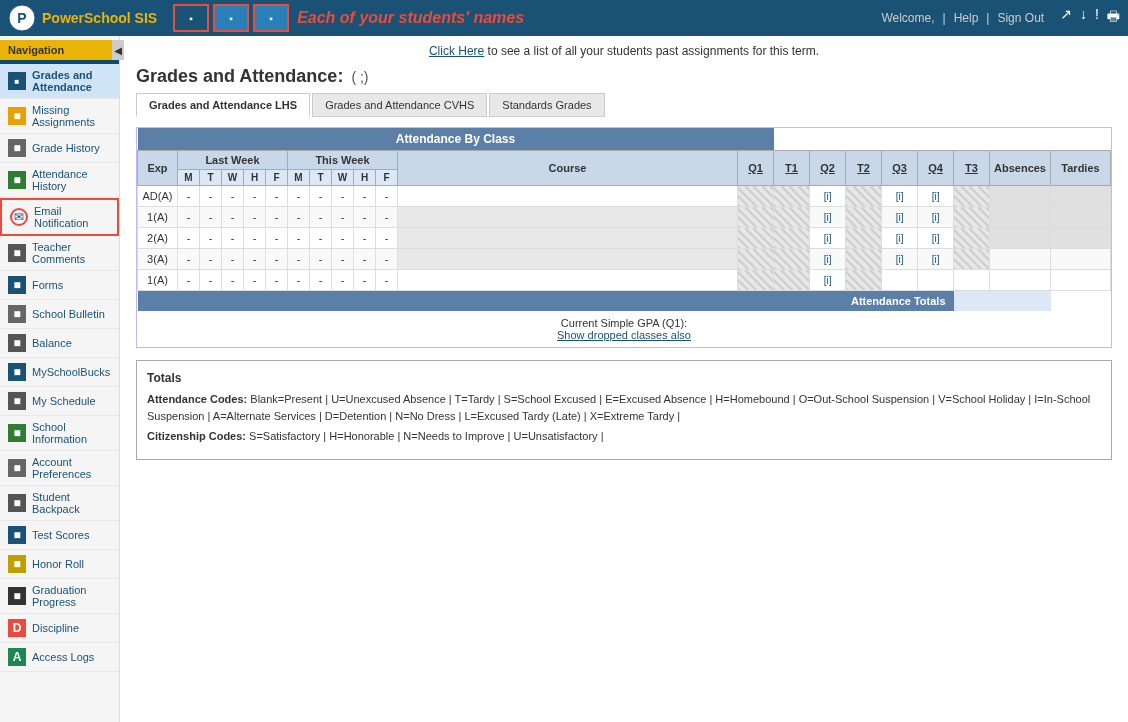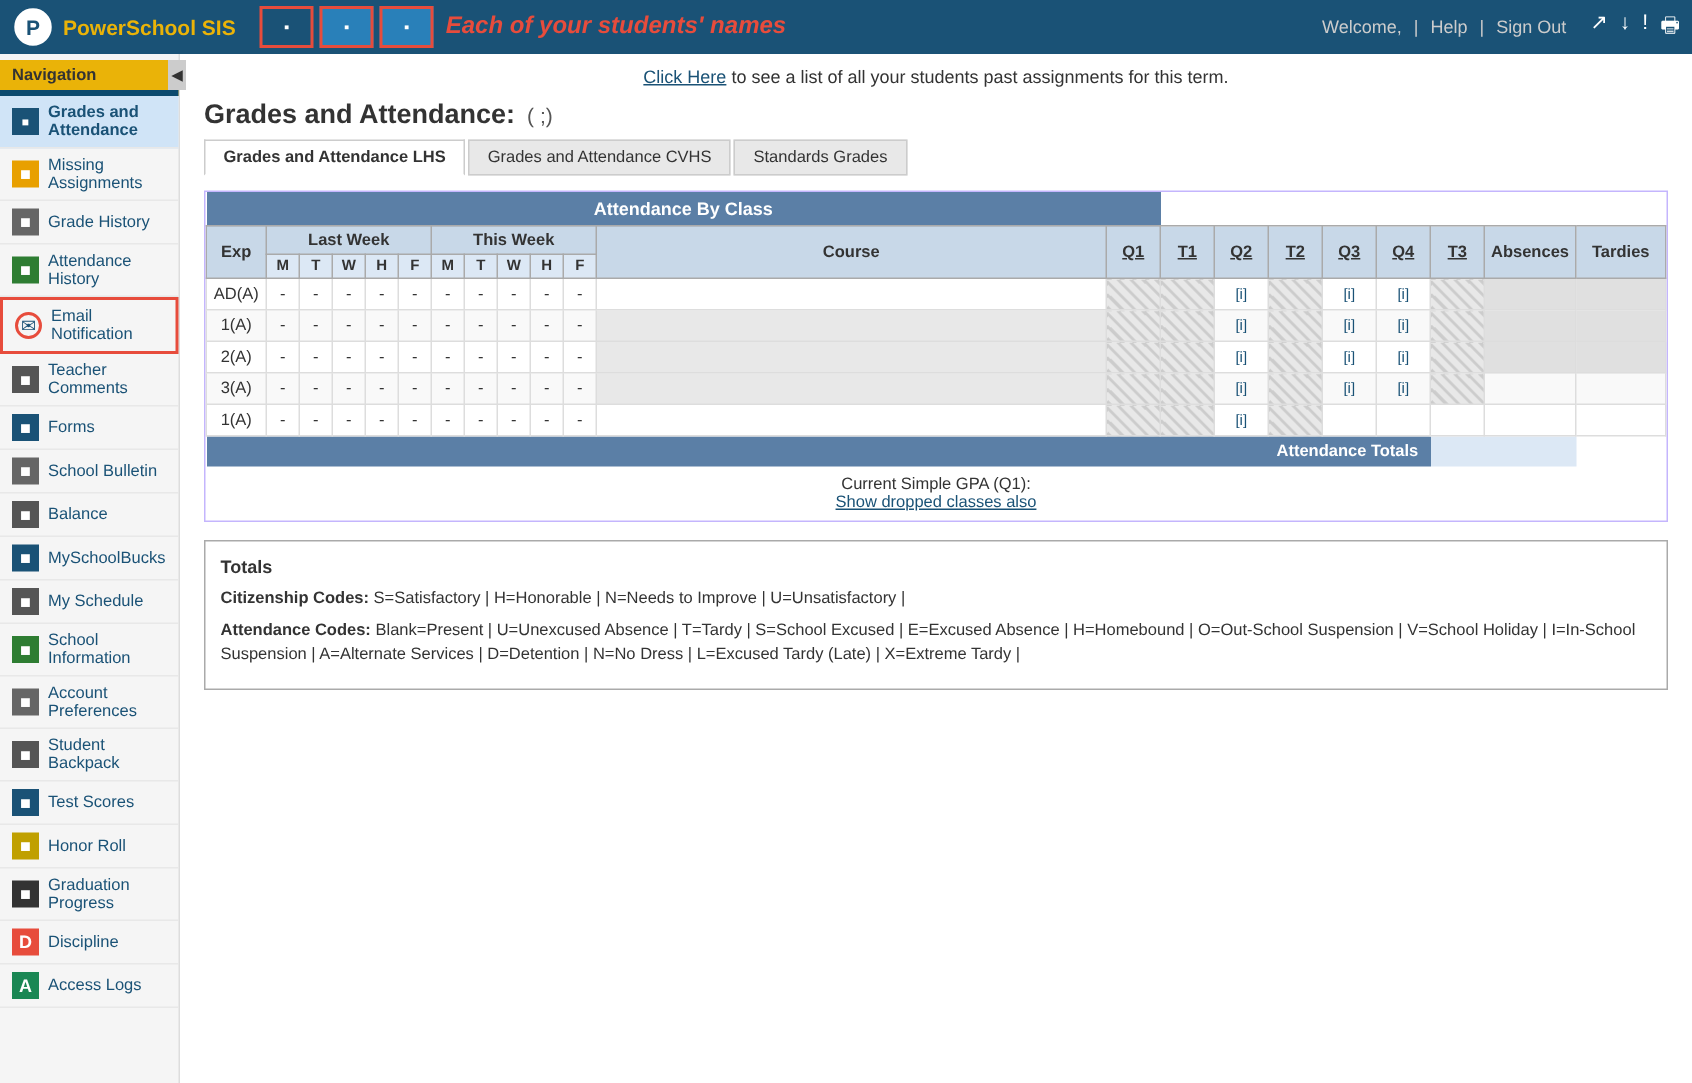--- a/index.html
+++ b/index.html
@@ -614,22 +614,22 @@
       </table>
       <div class="gpa-row">
         <span>Current Simple GPA (Q1):</span><br>
         <a href="#">Show dropped classes also</a>
       </div>
     </div>
 
     <div id="legend-box">
       <div id="legend-title">Totals</div>
       <p>
+        <strong>Attendance Codes:</strong>
+        <span>Blank=Present | U=Unexcused Absence | T=Tardy | S=School Excused | E=Excused Absence | H=Homebound | O=Out-School Suspension | V=School Holiday | I=In-School Suspension | A=Alternate Services | D=Detention | N=No Dress | L=Excused Tardy (Late) | X=Extreme Tardy |</span>
+      </p>
+      <p>
         <strong>Citizenship Codes:</strong>
         <span>S=Satisfactory | H=Honorable | N=Needs to Improve | U=Unsatisfactory |</span>
       </p>
-      <p>
-        <strong>Attendance Codes:</strong>
-        <span>Blank=Present | U=Unexcused Absence | T=Tardy | S=School Excused | E=Excused Absence | H=Homebound | O=Out-School Suspension | V=School Holiday | I=In-School Suspension | A=Alternate Services | D=Detention | N=No Dress | L=Excused Tardy (Late) | X=Extreme Tardy |</span>
-      </p>
     </div>
   </div>
 </div>
 
 </body></html>

